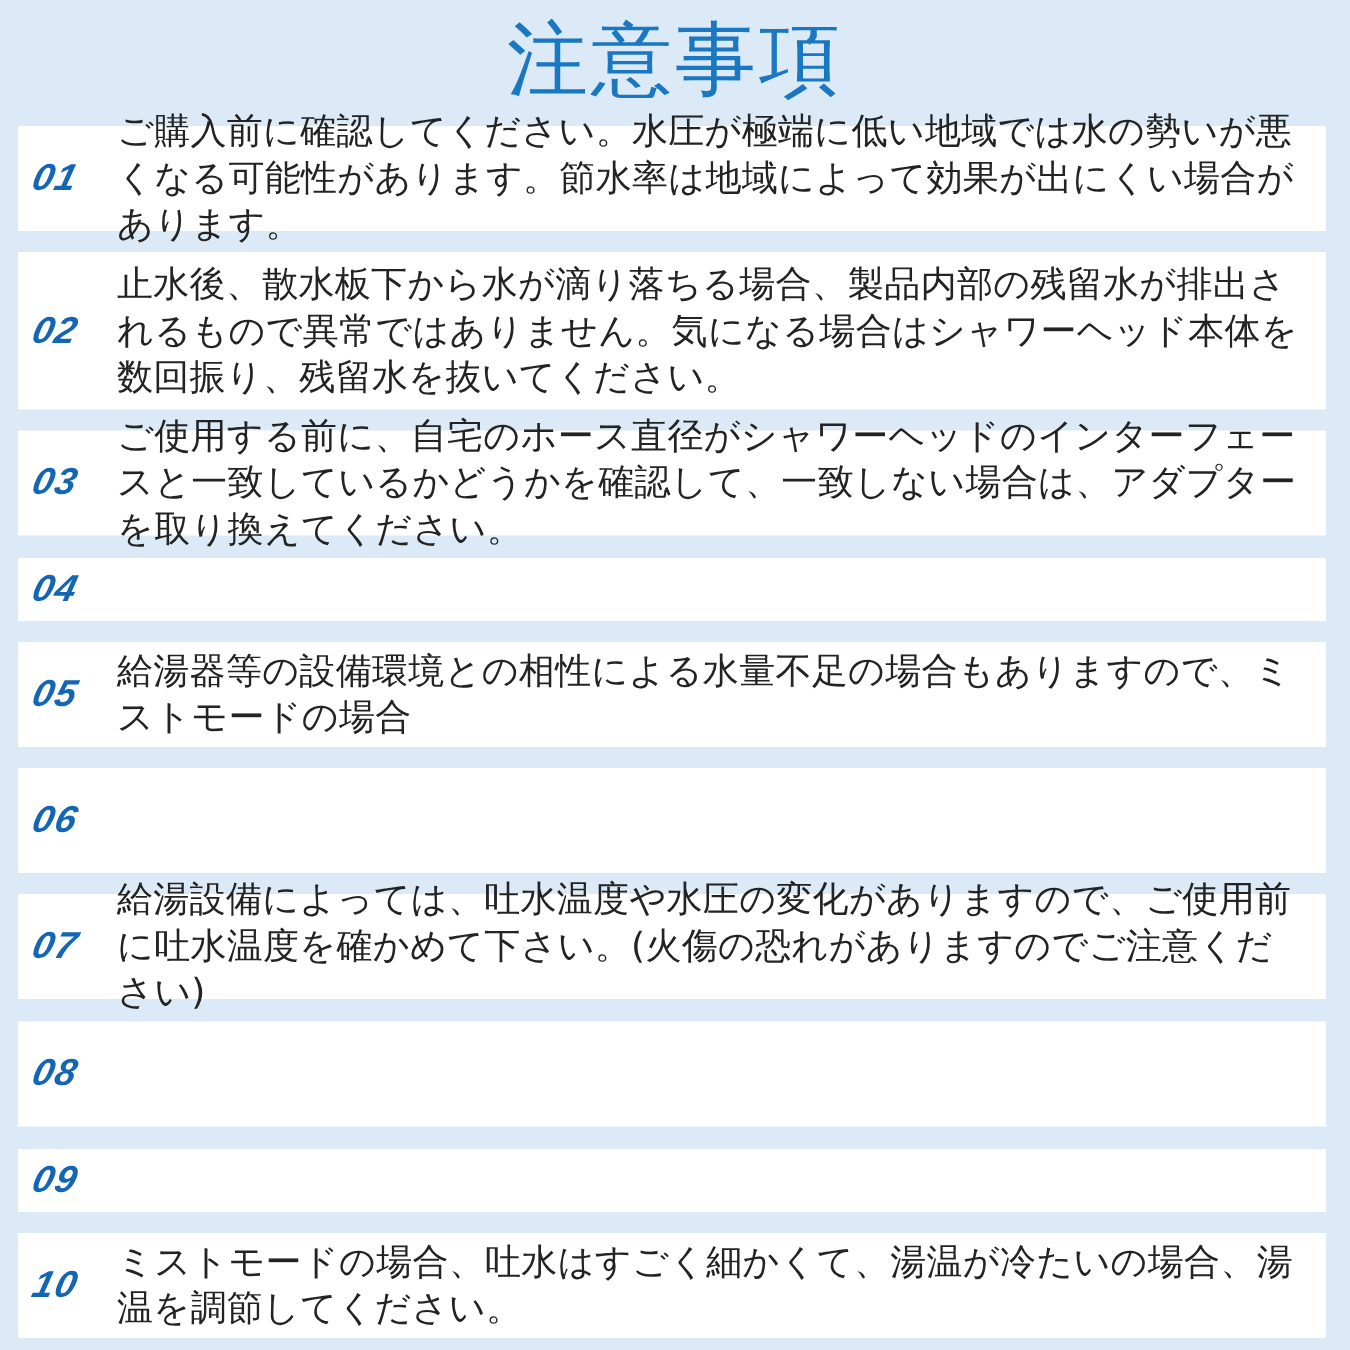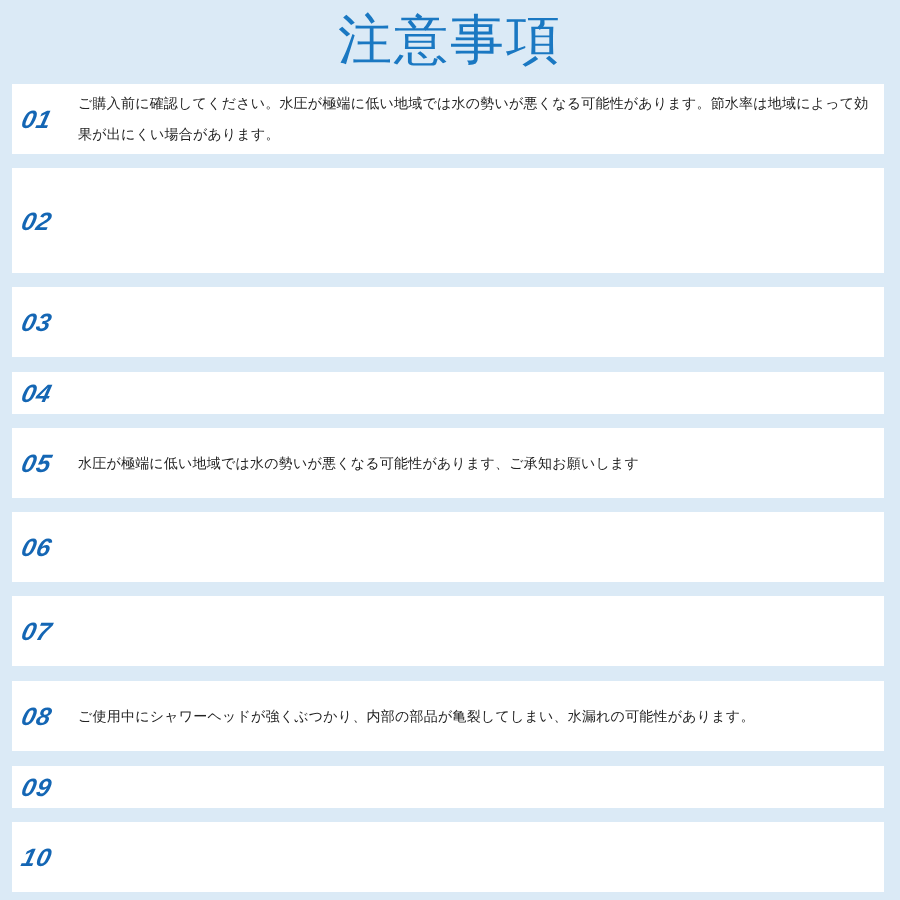--- a/index.html
+++ b/index.html
@@ -45,66 +45,69 @@
       font-size: 25px;
       color: #1466b4;
       letter-spacing: 1px;
     }
     .text {
       position: absolute;
       left: 66px;
       right: 14px;
       top: 50%;
       transform: translateY(-50%);
-      font-size: 14px;
+      font-size: 24px;
       line-height: 31px;
       color: #232323;
       letter-spacing: 0.2px;
       word-break: break-all;
     }
   </style>
 </head>
 <body>
 
 <div class="title">注意事項</div>
 
 <div class="card" style="top:84px;height:70px;">
   <div class="num">01</div>
   <div class="text">ご購入前に確認してください。水圧が極端に低い地域では水の勢いが悪くなる可能性があります。節水率は地域によって効果が出にくい場合があります。</div>
 </div>
 
 <div class="card" style="top:168px;height:105px;">
   <div class="num">02</div>
+  <div class="text">止水後、散水板下から水が滴り落ちる場合、製品内部の残留水が排出されるもので異常ではありません。気になる場合はシャワーヘッド本体を数回振り、残留水を抜いてください。</div>
 </div>
 
 <div class="card" style="top:287px;height:70px;">
   <div class="num">03</div>
+  <div class="text">ご使用する前に、自宅のホース直径がシャワーヘッドのインターフェースと一致しているかどうかを確認して、一致しない場合は、アダプターを取り換えてください。</div>
 </div>
 
 <div class="card" style="top:372px;height:42px;">
   <div class="num">04</div>
 </div>
 
 <div class="card" style="top:428px;height:70px;">
   <div class="num">05</div>
-  <div class="text">水圧が極端に低い地域では水の勢いが悪くなる可能性があります、ご承知お願いします</div>
+  <div class="text">給湯器等の設備環境との相性による水量不足の場合もありますので、ミストモードの場合</div>
 </div>
 
 <div class="card" style="top:512px;height:70px;">
   <div class="num">06</div>
 </div>
 
 <div class="card" style="top:596px;height:70px;">
   <div class="num">07</div>
+  <div class="text">給湯設備によっては、吐水温度や水圧の変化がありますので、ご使用前に吐水温度を確かめて下さい。(火傷の恐れがありますのでご注意ください)</div>
 </div>
 
 <div class="card" style="top:681px;height:70px;">
   <div class="num">08</div>
-  <div class="text">ご使用中にシャワーヘッドが強くぶつかり、内部の部品が亀裂してしまい、水漏れの可能性があります。</div>
 </div>
 
 <div class="card" style="top:766px;height:42px;">
   <div class="num">09</div>
 </div>
 
 <div class="card" style="top:822px;height:70px;">
   <div class="num">10</div>
+  <div class="text">ミストモードの場合、吐水はすごく細かくて、湯温が冷たいの場合、湯温を調節してください。</div>
 </div>
 
 </body></html>

